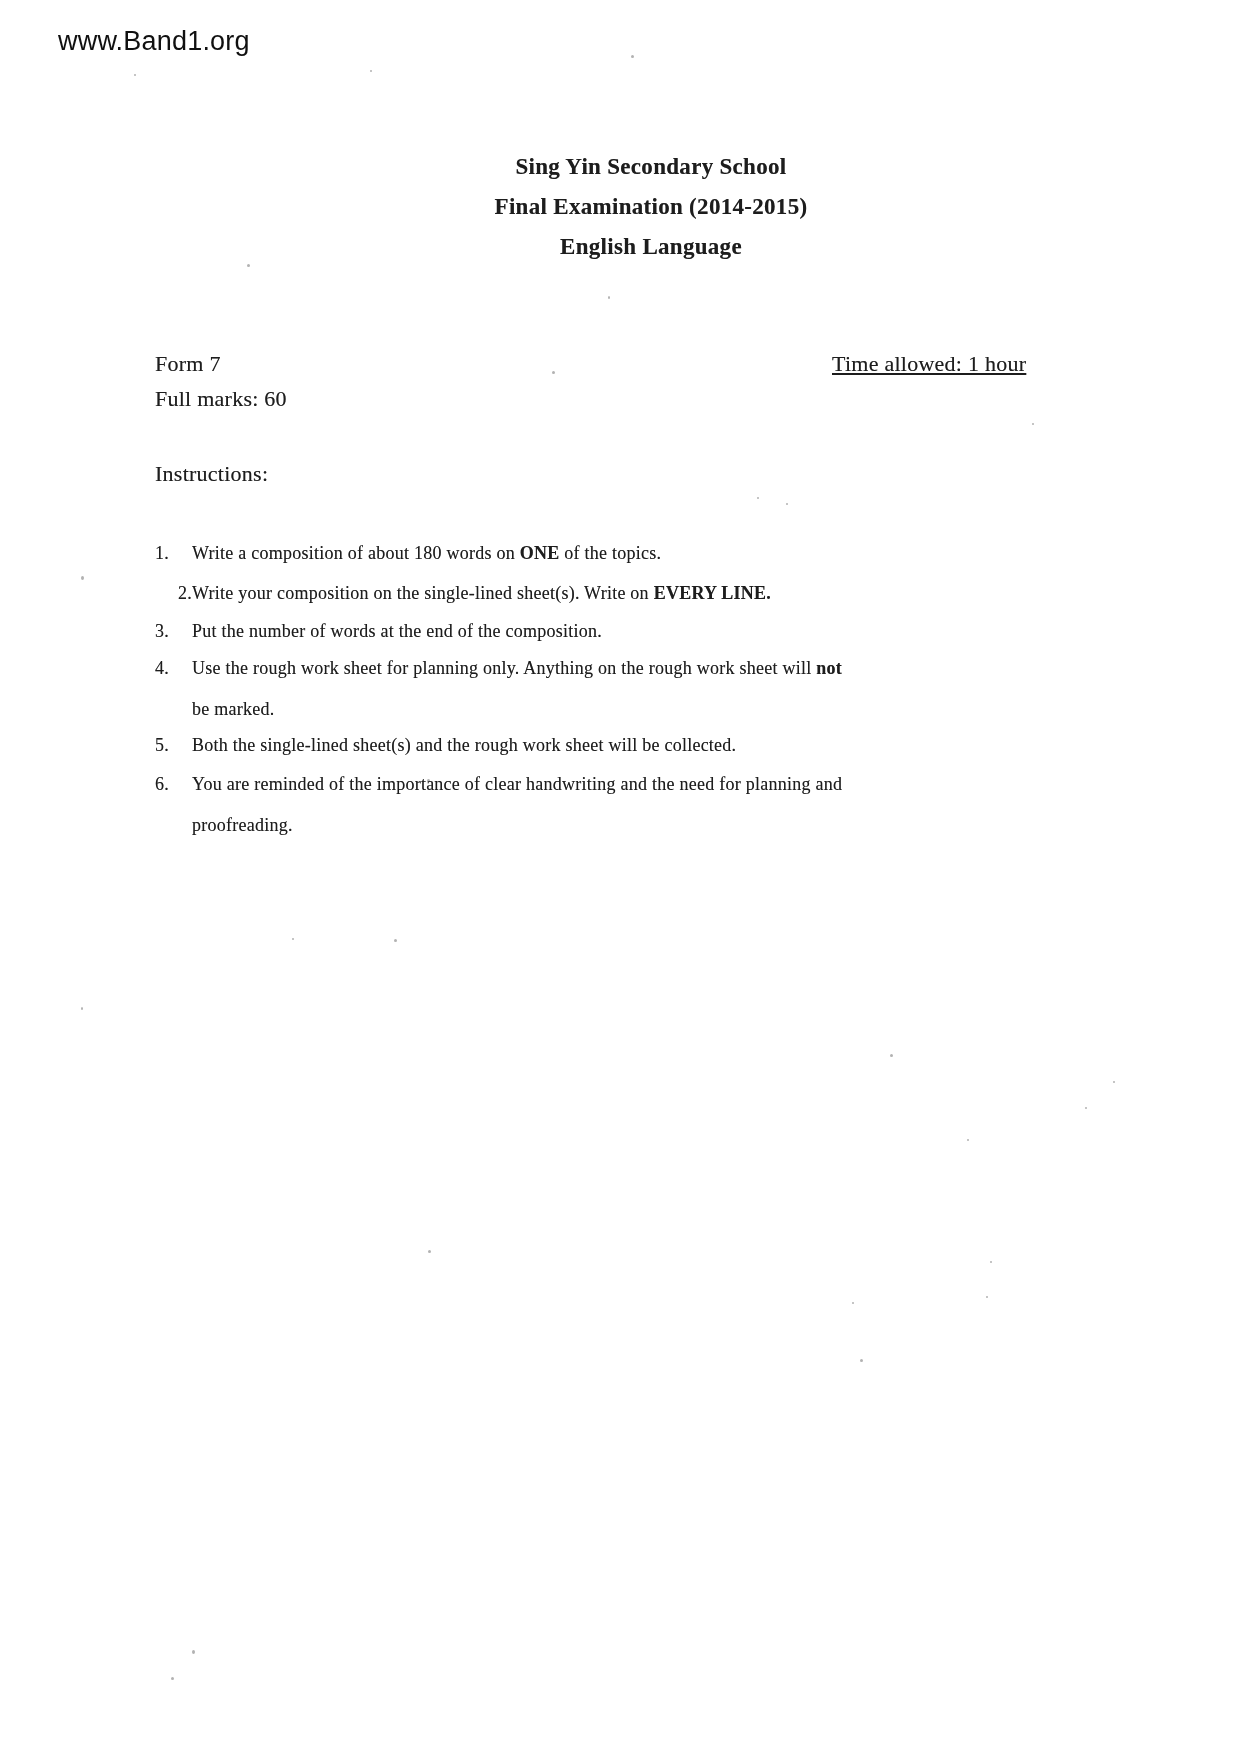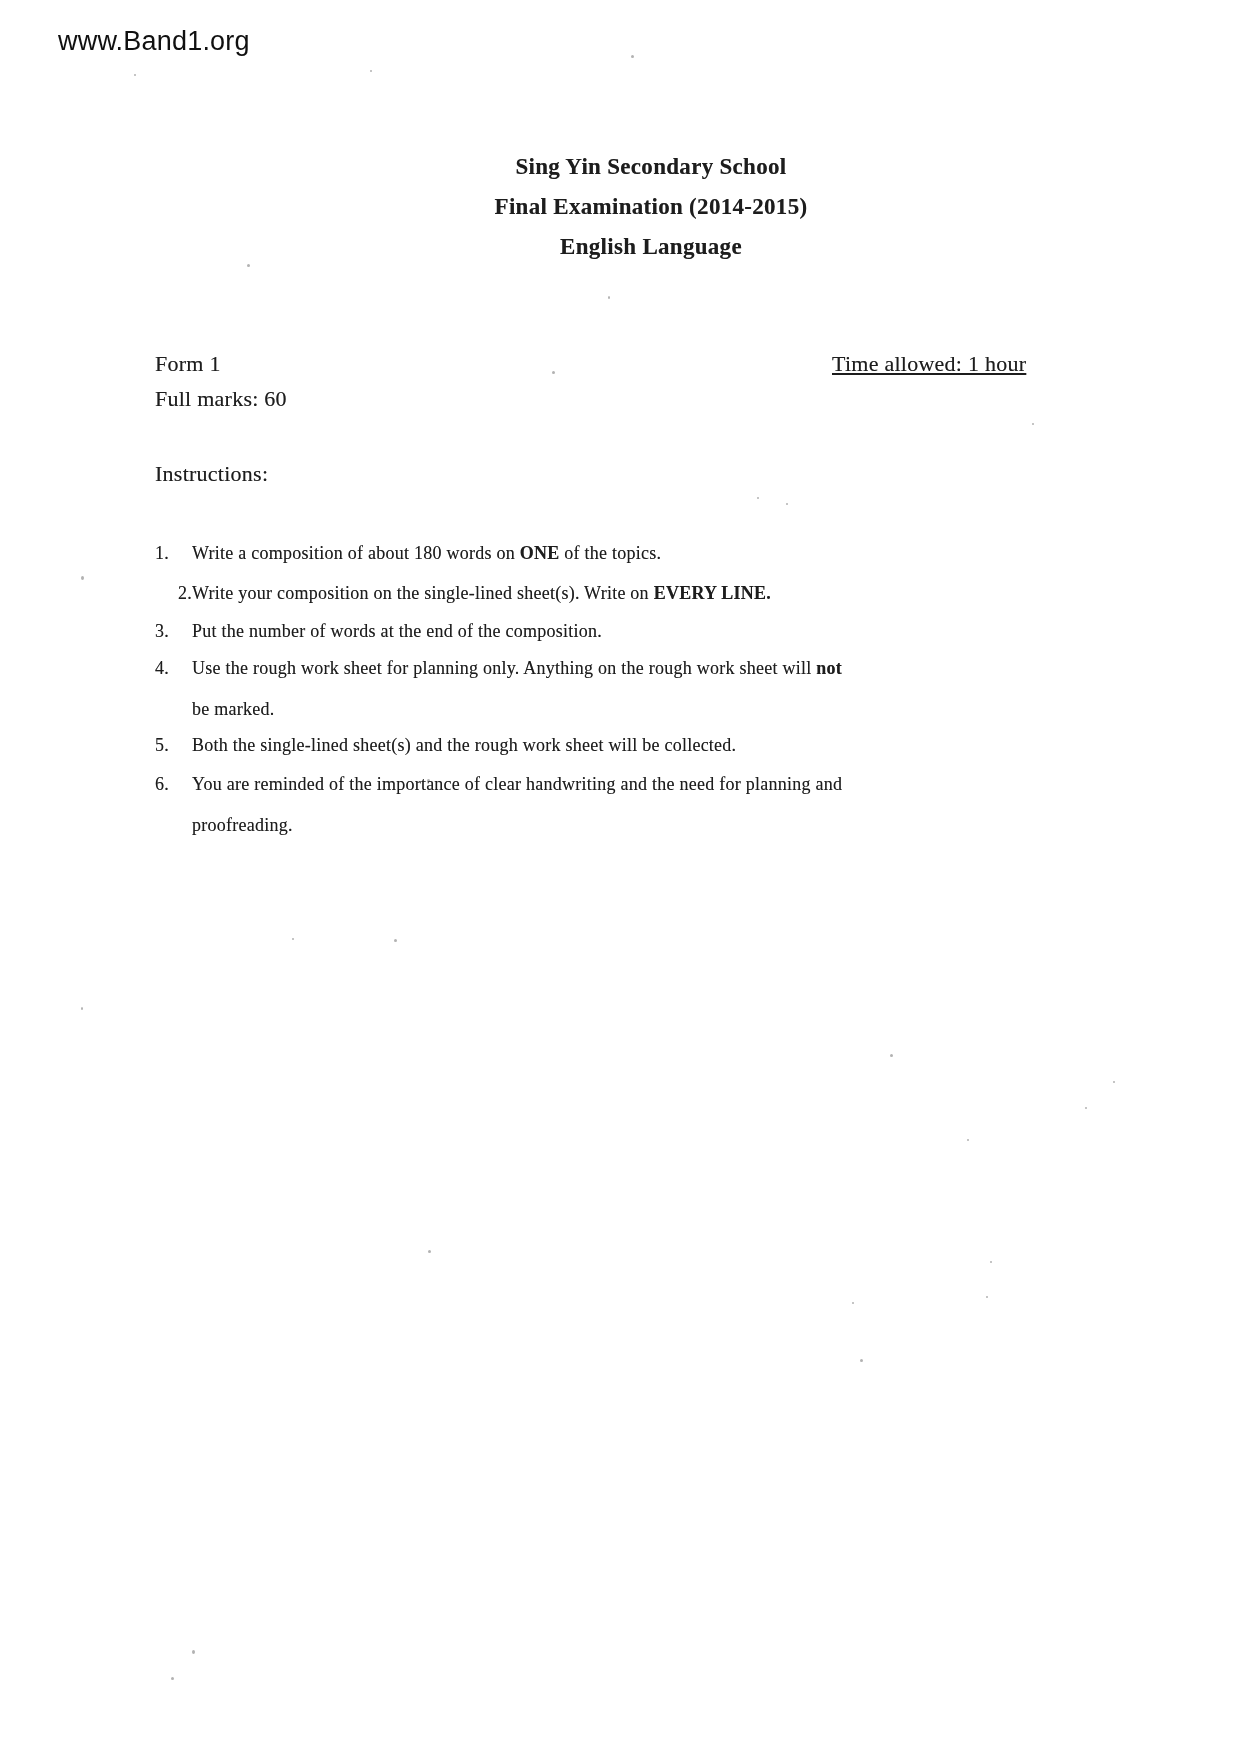--- a/index.html
+++ b/index.html
@@ -75,21 +75,21 @@
 <div class="page">
 
   <div class="watermark">www.Band1.org</div>
 
   <div class="title-block">
     <div>Sing Yin Secondary School</div>
     <div>Final Examination (2014-2015)</div>
     <div>English Language</div>
   </div>
 
-  <div class="meta" style="left:131px;top:349px;">Form 1</div>
+  <div class="meta" style="left:131px;top:349px;">Form 7</div>
   <div class="meta" style="left:808px;top:349px;text-decoration:underline;">Time allowed: 1 hour</div>
   <div class="meta" style="left:131px;top:384px;">Full marks: 60</div>
 
   <div class="heading">Instructions:</div>
 
   <div class="iline" style="top:538px;"><span class="num">1.</span><span><span>Write a composition of about 180 words on </span><span class="b">ONE</span><span> of the topics.</span></span></div>
 
   <div class="iline" style="top:578px;text-align:right;"><span class="num">2.</span><span><span>Write your composition on the single-lined sheet(s). Write on </span><span class="b">EVERY LINE.</span></span></div>
 
   <div class="iline" style="top:616px;"><span class="num">3.</span><span>Put the number of words at the end of the composition.</span></div>

